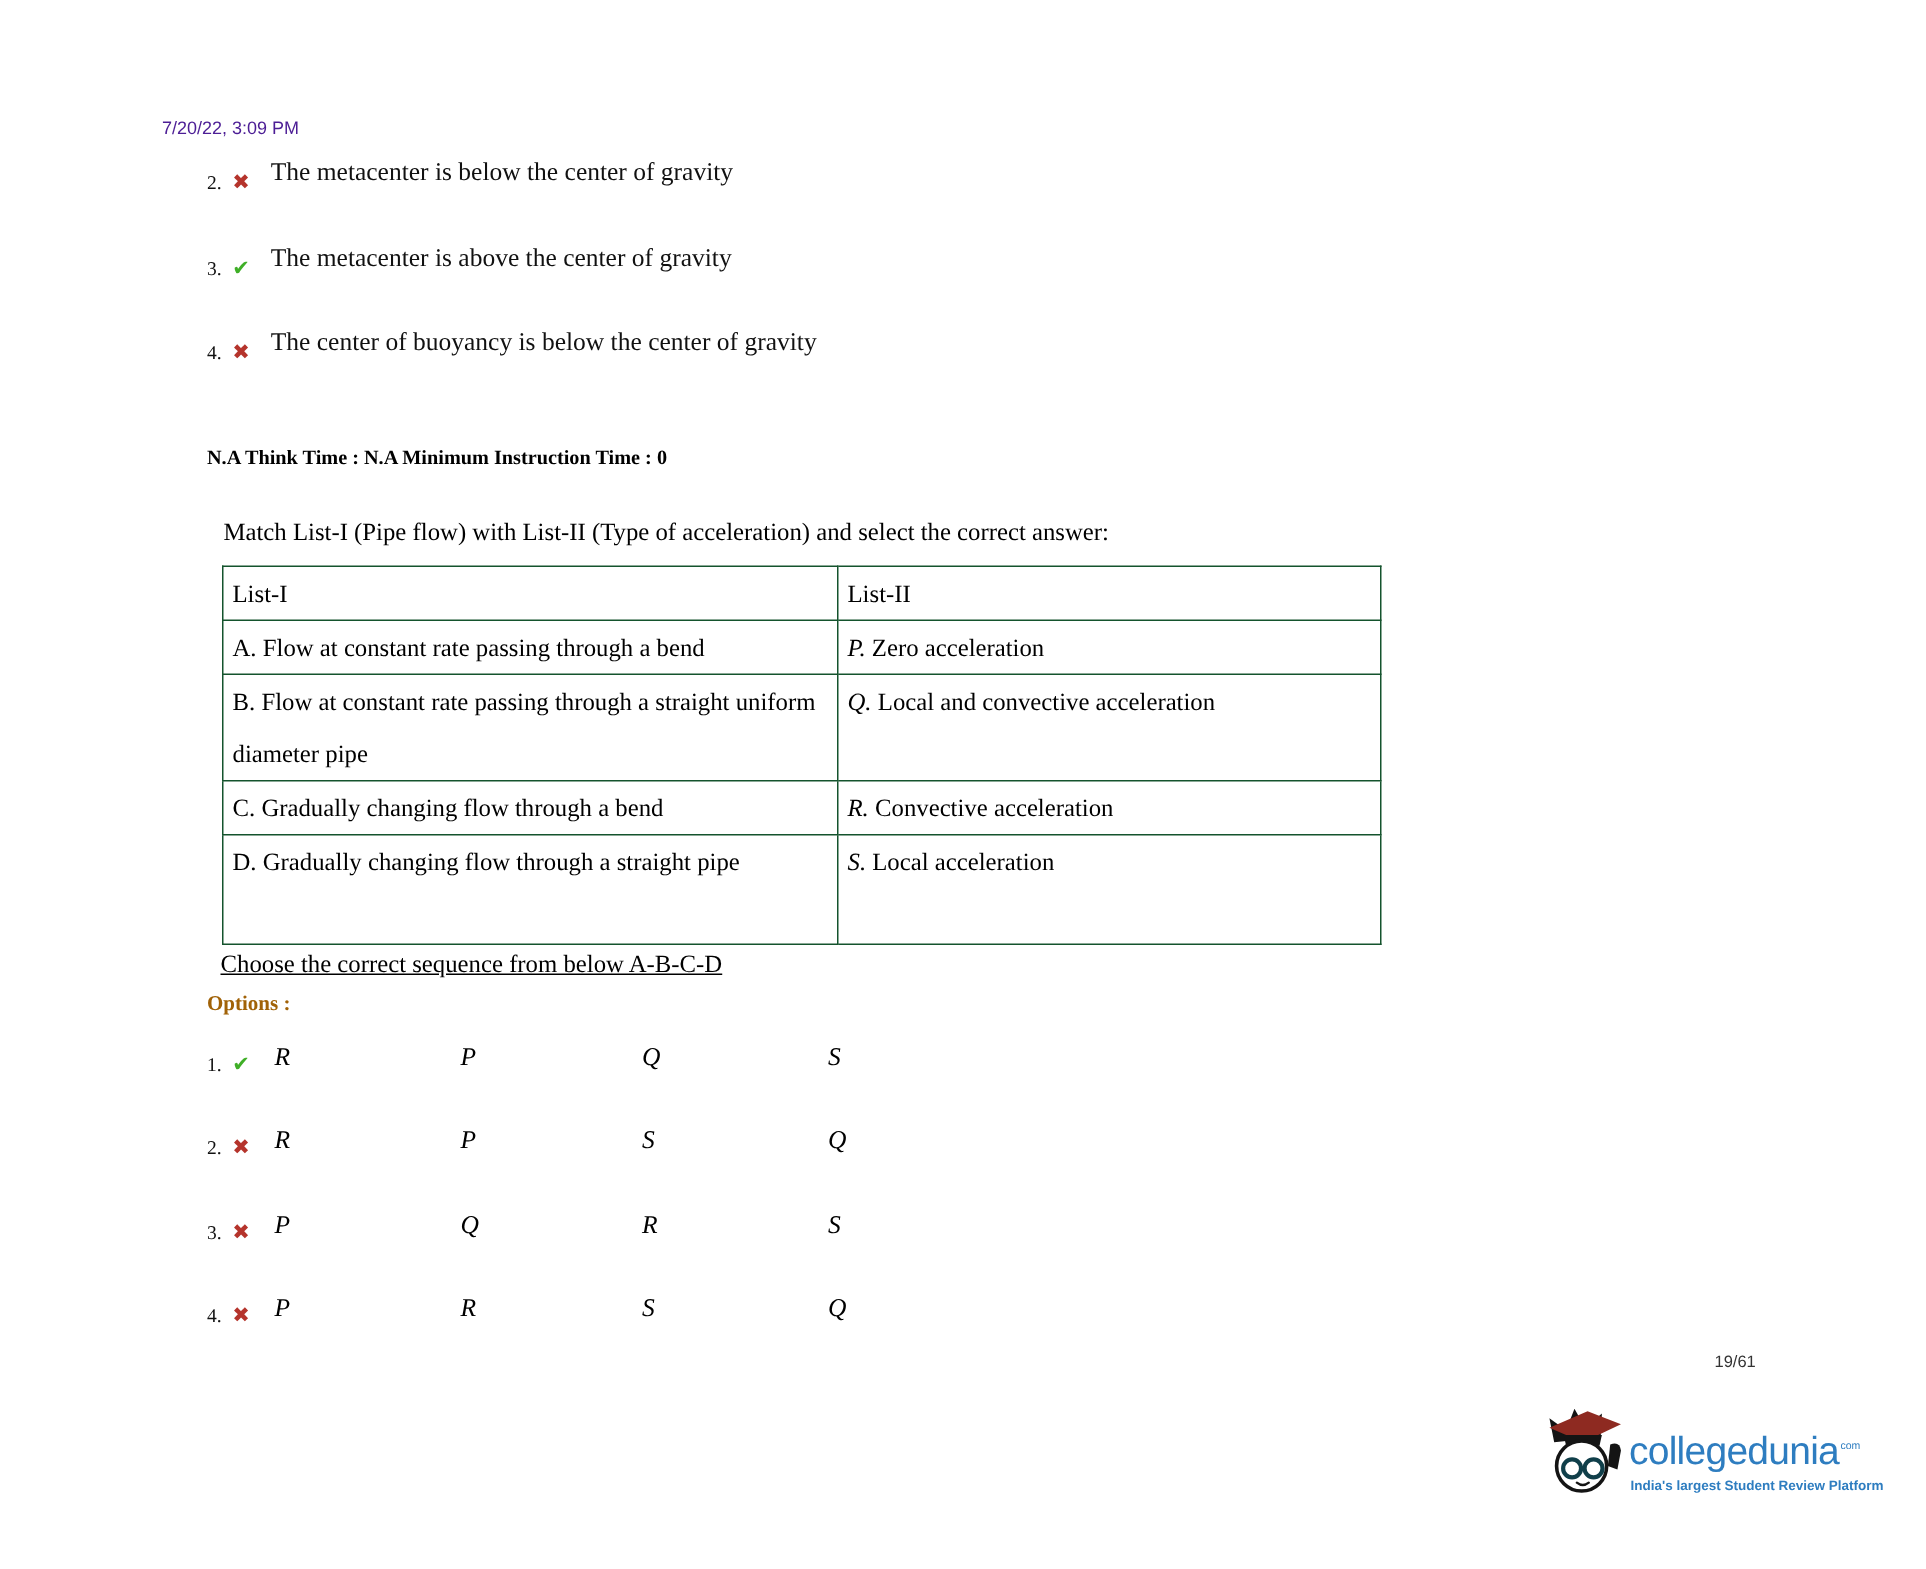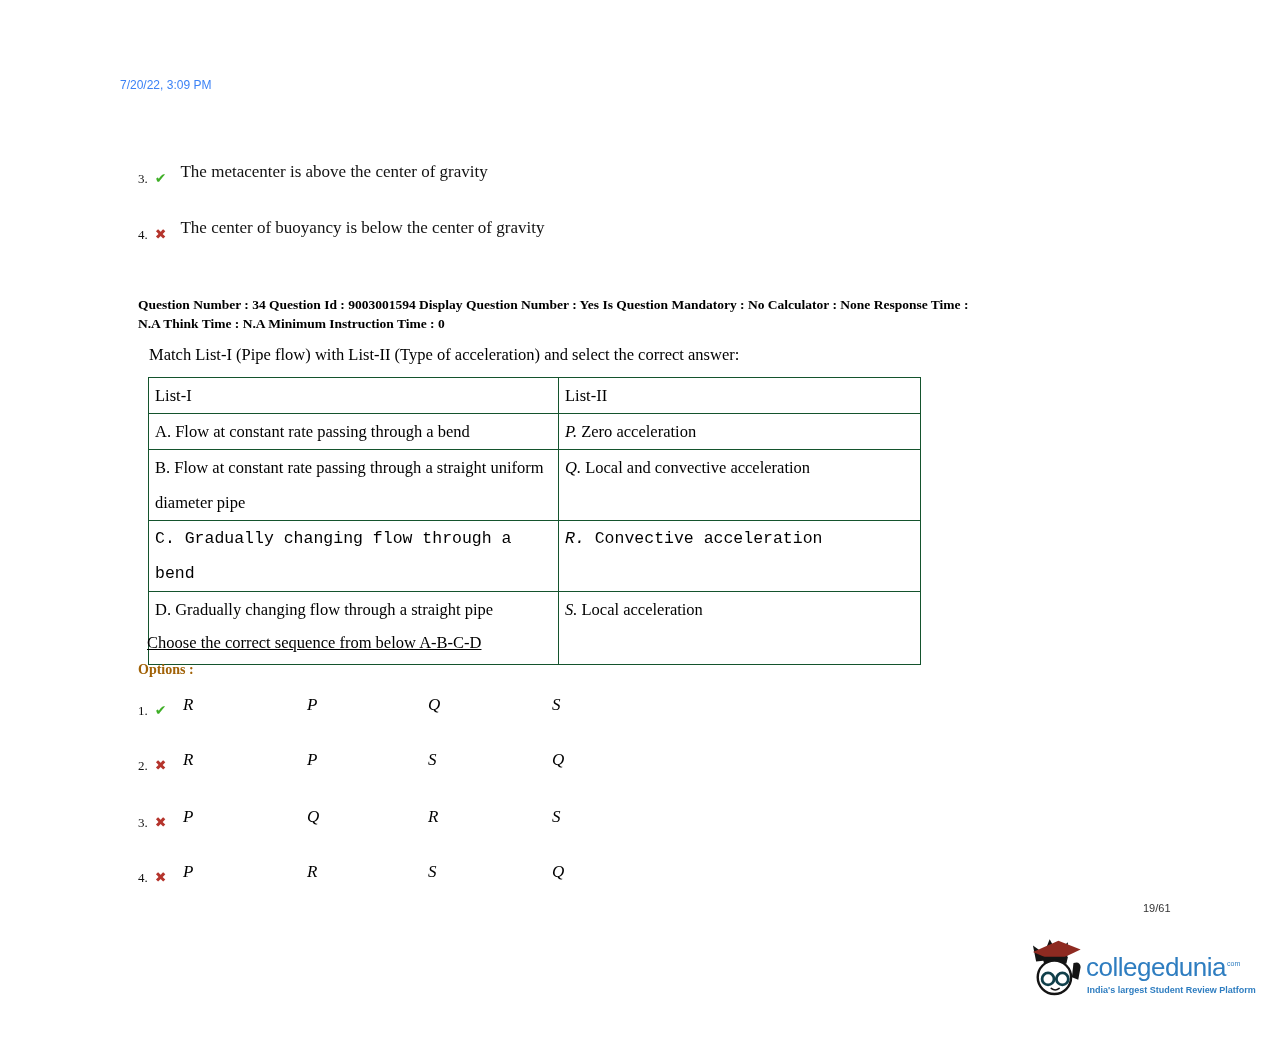--- a/index.html
+++ b/index.html
@@ -14,23 +14,23 @@
   .page{
     position:relative;
     width:1284px;height:1046px;
     background:#ffffff;
     font-family:"Liberation Serif","DejaVu Serif",serif;
     color:#111;
     overflow:hidden;
   }
 
   .timestamp{
-    position:absolute;left:120px;top:78px;
+    position:absolute;left:108px;top:78px;
     font-family:"Liberation Sans","DejaVu Sans",sans-serif;
-    font-size:12px;color:#3b82f6;
+    font-size:12px;color:#4c1d95;
   }
 
   
   .answer-line{position:absolute;left:138px;white-space:nowrap;}
   .opt-prefix{display:inline-block;position:relative;top:6px;}
   .opt-num{font-size:13px;color:#111;}
   .mark{font-size:14px;margin-left:3px;}
   .mark.correct{color:var(--c-correct);}
   .mark.wrong{color:var(--c-wrong);}
   .opt-text{font-size:17px;margin-left:10px;}
@@ -55,21 +55,21 @@
     border:1px solid #14532d;
     vertical-align:top;
     padding:0 6px;
     line-height:35px;
   }
   .match-table td.col-left{width:410px;}
   .match-table td.col-right{width:362px;}
   .match-table tr.r-hdr{height:36px;}
   .match-table tr.r-a{height:36px;}
   .match-table tr.r-b{height:71px;}
-  .match-table tr.r-c{height:36px;font-family:Liberation Mono, monospace;}
+  .match-table tr.r-c{height:36px;}
   .match-table tr.r-d{height:73px;}
   .match-table .key{font-style:italic;}
 
   .sequence-note{
     position:absolute;left:147px;top:633px;
     font-size:16.5px;color:#000;text-decoration:underline;
   }
   .options-label{
     position:absolute;left:138px;top:662px;
     font-size:14px;font-weight:bold;color:#a16207;
@@ -111,37 +111,43 @@
     font-size:9px;font-weight:bold;color:var(--c-brand);white-space:nowrap;
   }
 </style>
 </head>
 <body>
 
 <div class="page">
 
   <div class="timestamp">7/20/22, 3:09 PM</div>
 
+  <div class="answer-line" style="top:105px">
+    <span class="opt-prefix">
+      <span class="opt-num">2.</span>
+      <span class="mark wrong">✖</span>
+    </span>
+    <span class="opt-text">The metacenter is below the center of gravity</span>
+  </div>
   <div class="answer-line" style="top:162px">
     <span class="opt-prefix">
       <span class="opt-num">3.</span>
       <span class="mark correct">✔</span>
     </span>
     <span class="opt-text">The metacenter is above the center of gravity</span>
   </div>
   <div class="answer-line" style="top:218px">
     <span class="opt-prefix">
       <span class="opt-num">4.</span>
       <span class="mark wrong">✖</span>
     </span>
     <span class="opt-text">The center of buoyancy is below the center of gravity</span>
   </div>
 
   <div class="meta-block">
-    <div>Question Number : 34 Question Id : 9003001594 Display Question Number : Yes Is Question Mandatory : No Calculator : None Response Time :</div>
     <div>N.A Think Time : N.A Minimum Instruction Time : 0</div>
   </div>
 
   <div class="prompt">Match List-I (Pipe flow) with List-II (Type of acceleration) and select the correct answer:</div>
 
   <table class="match-table">
     <tbody>
         <tr class="r-hdr">
       <td class="col-left">List-I</td>
       <td class="col-right">List-II</td>

